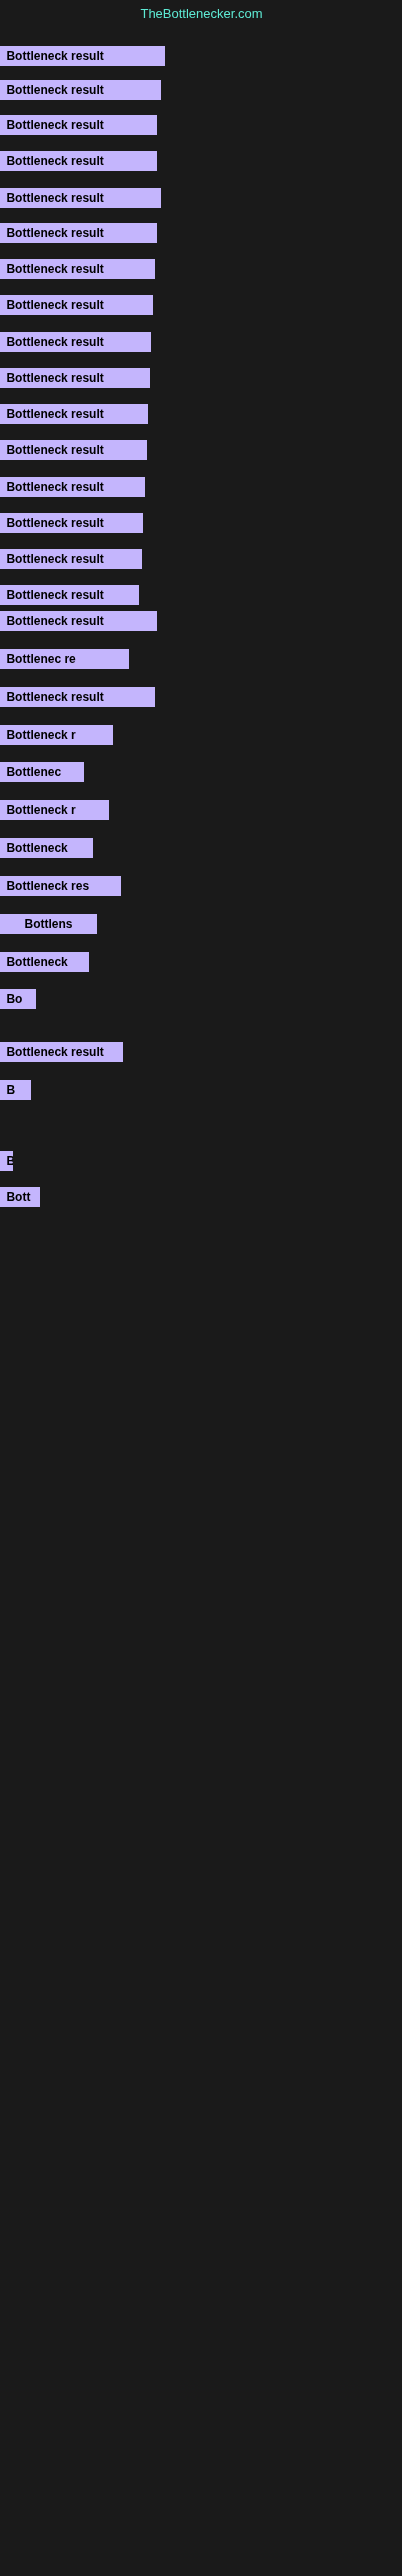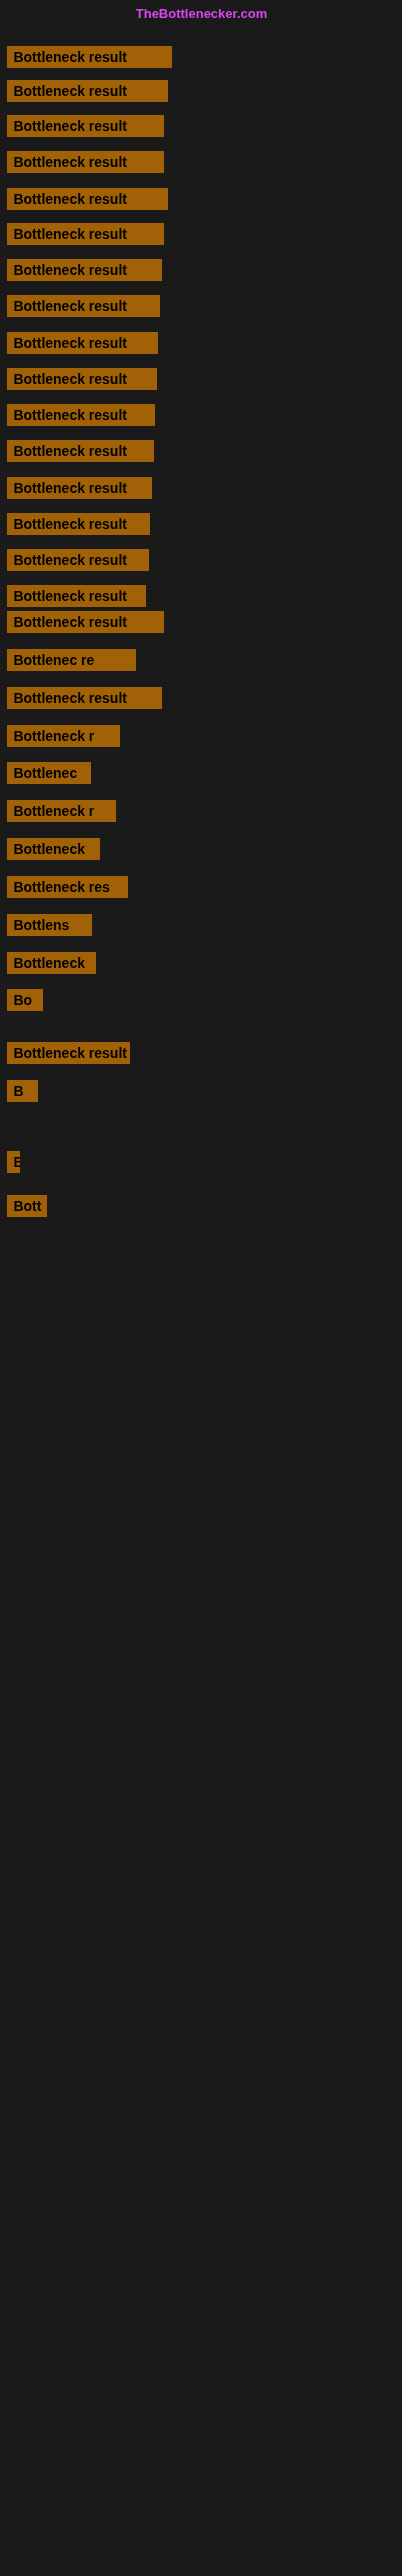--- a/index.html
+++ b/index.html
@@ -11,33 +11,32 @@
     body {
       background-color: #1a1a1a;
       width: 403px;
       min-height: 2576px;
       font-family: Arial, sans-serif;
       position: relative;
     }
 
     .site-title {
       text-align: center;
-      color: #d946ef;
+      color: #5eead4;
       font-size: 13px;
       padding: 6.4px 0;
       background-color: #1a1a1a;
-      font-weight: bold;
     }
 
     .bottleneck-item {
       position: absolute;
-      left: 7px;
-      background-color: #a16207;
+      left: 0;
+      background-color: #c4b5fd;
       color: #000;
-      font-size: 14px;
+      font-size: 12px;
       font-weight: bold;
       padding: 3.2px 6.4px;
       white-space: nowrap;
       overflow: hidden;
     }
   </style>
 </head>
 <body>
 
 <div class="site-title">TheBottlenecker.com</div>
@@ -60,21 +59,21 @@
     <div class="bottleneck-item" style="top: 549px; width: 142px;">Bottleneck result</div>
     <div class="bottleneck-item" style="top: 585px; width: 139px;">Bottleneck result</div>
     <div class="bottleneck-item" style="top: 611px; width: 157px;">Bottleneck result</div>
     <div class="bottleneck-item" style="top: 649px; width: 129px;">Bottlenec re</div>
     <div class="bottleneck-item" style="top: 687px; width: 155px;">Bottleneck result</div>
     <div class="bottleneck-item" style="top: 725px; width: 113px;">Bottleneck r</div>
     <div class="bottleneck-item" style="top: 762px; width: 84px;">Bottlenec</div>
     <div class="bottleneck-item" style="top: 800px; width: 109px;">Bottleneck r</div>
     <div class="bottleneck-item" style="top: 838px; width: 93px;">Bottleneck</div>
     <div class="bottleneck-item" style="top: 876px; width: 121px;">Bottleneck res</div>
-    <div class="bottleneck-item" style="top: 914px; width: 85px;">Bottlens</div>
+    <div class="bottleneck-item" style="top: 914px; width: 97px; text-align: center;">Bottlens</div>
     <div class="bottleneck-item" style="top: 952px; width: 89px;">Bottleneck</div>
     <div class="bottleneck-item" style="top: 989px; width: 36px;">Bo</div>
     <div class="bottleneck-item" style="top: 1042px; width: 123px;">Bottleneck result</div>
     <div class="bottleneck-item" style="top: 1080px; width: 31px;">B</div>
     <div class="bottleneck-item" style="top: 1151px; width: 11.3px;">B</div>
-    <div class="bottleneck-item" style="top: 1187px; width: 40px; margin-top: 8px;">Bott</div>
+    <div class="bottleneck-item" style="top: 1187px; width: 40px;">Bott</div>
   </div>
 
 
 </body></html>

